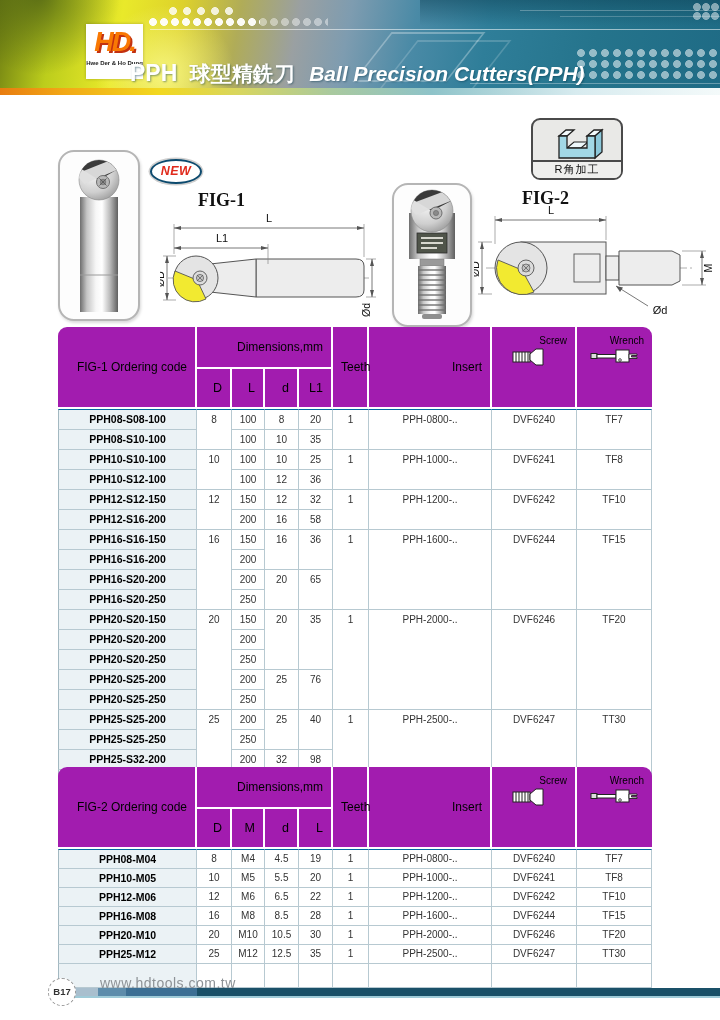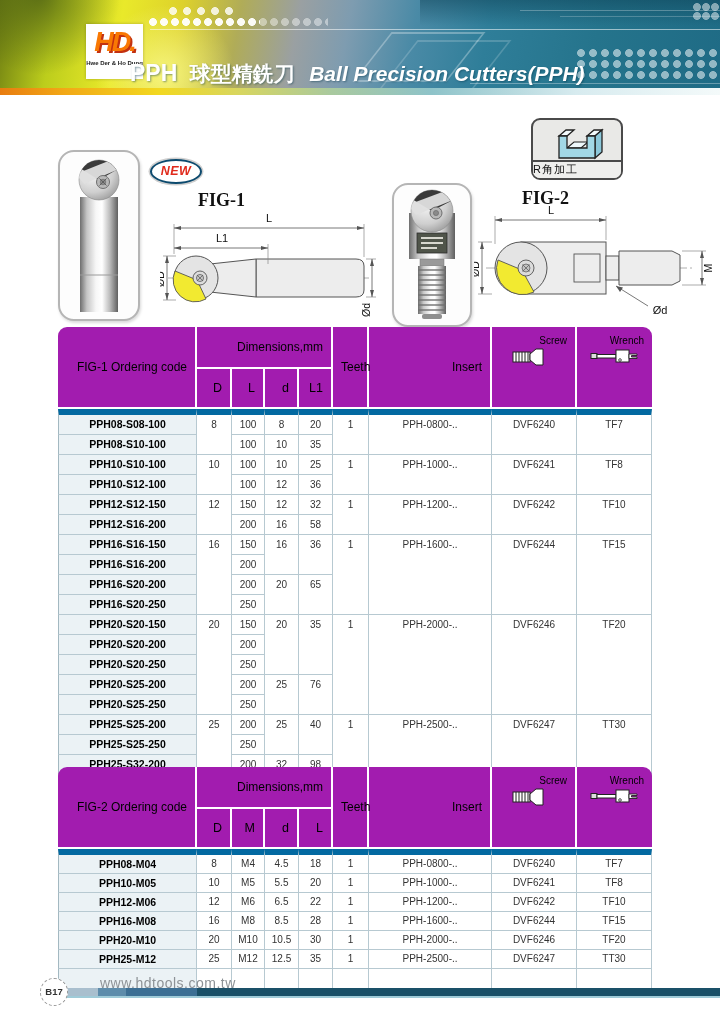--- a/index.html
+++ b/index.html
@@ -43,21 +43,21 @@
   .pt-code{font-size:23px;font-weight:bold;}
   .pt-zh{font-size:21px;font-weight:bold;margin-left:8px;}
   .pt-en{font-size:21px;font-weight:bold;font-style:italic;margin-left:10px;}
 
   
   .mach-box{position:absolute;top:118px;width:88px;height:58px;background:#e9e9e7;
     border:2px solid #4a4a4a;border-radius:9px;}
   .mach-1{left:531px;} .mach-2{left:625px;}
   .mach-shape{height:40px;display:flex;align-items:center;justify-content:center;}
   .mach-label{height:16px;border-top:2px solid #4a4a4a;border-radius:0 0 7px 7px;
-    font-size:11px;color:#111;text-align:left;line-height:15px;letter-spacing:1px;background:#efefed;}
+    font-size:11px;color:#111;text-align:center;line-height:15px;letter-spacing:1px;background:#efefed;}
 
   
   .photo-frame{position:absolute;background:#fdfdfd;border:2px solid #b5b5b5;border-radius:16px;
     box-shadow:1px 2px 3px rgba(0,0,0,.15);display:flex;align-items:center;justify-content:center;}
   .pf1{left:58px;top:150px;width:78px;height:167px;}
   .pf2{left:392px;top:183px;width:76px;height:140px;}
   .new-badge{position:absolute;left:150px;top:159px;width:48px;height:21px;border:2px solid #0c4a6e;
     border-radius:50%;box-shadow:0 0 0 1.5px #cfcfcf;color:#e02a1c;font-size:12.5px;font-weight:bold;
     font-style:italic;text-align:center;line-height:21px;letter-spacing:.5px;background:#fff;}
   .fig-label{position:absolute;font-family:"Liberation Serif",serif;font-weight:bold;
@@ -76,33 +76,33 @@
   table.spec thead tr:first-child th:first-child{border-top-left-radius:9px;}
   table.spec thead tr:first-child th.last{border-top-right-radius:9px;}
   th.h-code{font-size:12px;} th.h-dim{font-size:12px;height:24px;}
   th.h-dimcol{font-size:12.5px;height:22px;}
   th.h-teeth{font-size:12px;} th.h-insert{font-size:12px;}
   th.h-tool{font-size:10px;vertical-align:top;padding-top:3px;}
   th.h-tool svg{display:block;margin:1px auto 0;}
   tbody td{border-right:1px solid #b7c9d1;border-bottom:1px solid #b7c9d1;
     text-align:center;vertical-align:top;padding:0;overflow:hidden;}
   tbody td:first-child{border-left:1px solid #a3b8c1;}
-  tbody tr:first-child td{border-top:6px solid #0369a1;}
+  tbody tr:first-child td{border-top:1px solid #0369a1;}
   .cell-code{background:#ebf2f5;font-weight:bold;font-size:10.5px;color:#000;}
   .cell-num{background:#fff;font-size:10px;color:#333;}
   .t1 tbody td{height:19px;line-height:19px;}
   .t2 tbody td{height:18px;line-height:18px;}
   .t2 tbody tr.empty-row td{height:23px;}
 
   
   .ps-line{position:absolute;left:60px;top:958px;white-space:nowrap;}
   .ps-zh{font-size:11px;font-weight:bold;color:#000;}
   .ps-en{font-size:10px;color:#1a1a1a;margin-left:9px;}
   .website{position:absolute;left:100px;top:975px;font-size:14px;color:#8d9296;letter-spacing:.5px;}
-  .page-badge{position:absolute;left:40px;top:978px;width:26px;height:26px;border:1px dashed #999;
+  .page-badge{position:absolute;left:48px;top:978px;width:26px;height:26px;border:1px dashed #999;
     border-radius:50%;background:#fff;text-align:center;line-height:26px;font-size:9.5px;
     font-weight:bold;color:#333;z-index:2;}
   .footer-bar{position:absolute;left:64px;top:988px;right:0;height:8px;
     background:linear-gradient(to right,#a9bfce 0,#a9bfce 34px,#5d8cab 34px,#5d8cab 62px,#3c6f94 62px,#3c6f94 133px,#1a5068 133px);
     border-bottom:2px solid #9fcbd8;}
 </style>
 </head>
 <body>
 
 <div id="page">
@@ -539,21 +539,21 @@
           <th class="h-dimcol">d</th>
           <th class="h-dimcol">L</th>
         </tr>
       </thead>
       <tbody id="tbody2">
           <tr>
             <td class="cell-code">PPH08-M04</td>
             <td class="cell-num">8</td>
             <td class="cell-num">M4</td>
             <td class="cell-num">4.5</td>
-            <td class="cell-num">18</td>
+            <td class="cell-num">19</td>
             <td class="cell-num">1</td>
             <td class="cell-num">PPH-0800-..</td>
             <td class="cell-num">DVF6240</td>
             <td class="cell-num">TF7</td>
           </tr>
           <tr>
             <td class="cell-code">PPH10-M05</td>
             <td class="cell-num">10</td>
             <td class="cell-num">M5</td>
             <td class="cell-num">5.5</td>

